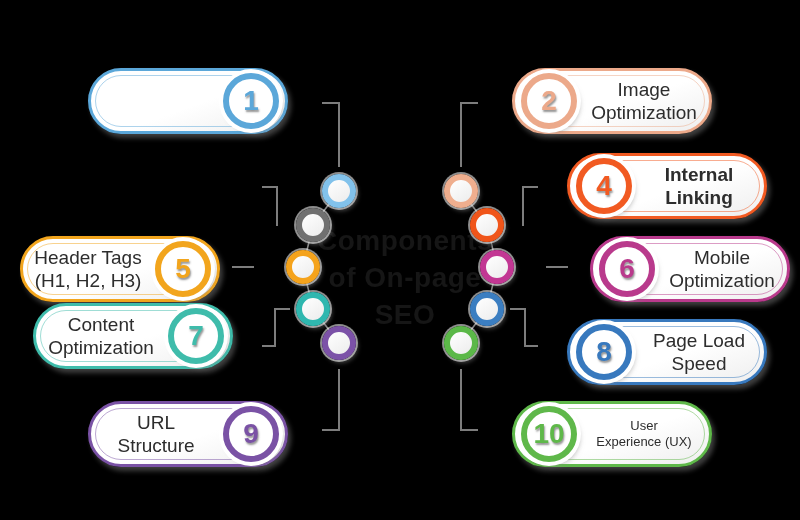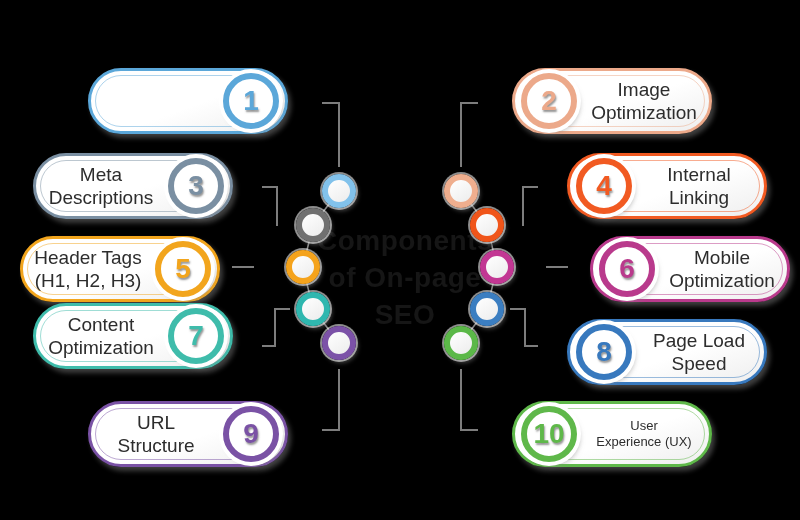--- a/index.html
+++ b/index.html
@@ -98,27 +98,20 @@
   <div class="center-title" style="color: rgb(22, 22, 22);">
     <div>Components</div>
     <div>of On-page SEO</div>
   </div>
 
   <div class="pill left pos-l0" style="--c: #5BA7D9;">
     <span class="pill-num">
         <b>1</b>
       </span>
   </div>
-  <div class="pill left pos-l1" style="--c: #7A8FA2;">
-    <span class="pill-label" style="color: rgb(45, 45, 45);">Meta
-Descriptions</span>
-    <span class="pill-num">
-        <b>3</b>
-      </span>
-  </div>
   <div class="pill left pos-l2" style="--c: #F2A51D;">
     <span class="pill-label" style="color: rgb(45, 45, 45);">Header Tags
 (H1, H2, H3)</span>
     <span class="pill-num">
         <b>5</b>
       </span>
   </div>
   <div class="pill left pos-l3" style="--c: #3FBCAB;">
     <span class="pill-label" style="color: rgb(45, 45, 45);">Content
 Optimization</span>
@@ -135,21 +128,21 @@
   </div>
 
   <div class="pill right pos-r0" style="--c: #ECA98A;">
     <span class="pill-label" style="color: rgb(45, 45, 45);">Image
 Optimization</span>
     <span class="pill-num">
         <b>2</b>
       </span>
   </div>
   <div class="pill right pos-r1" style="--c: #F15A22;">
-    <span class="pill-label" style="color: rgb(45, 45, 45);">Internal
+    <span class="pill-label" style="color: rgb(45, 45, 45); font-weight: bold;">Internal
 Linking</span>
     <span class="pill-num">
         <b>4</b>
       </span>
   </div>
   <div class="pill right pos-r2" style="--c: #B93A8C;">
     <span class="pill-label" style="color: rgb(45, 45, 45);">Mobile
 Optimization</span>
     <span class="pill-num">
         <b>6</b>

